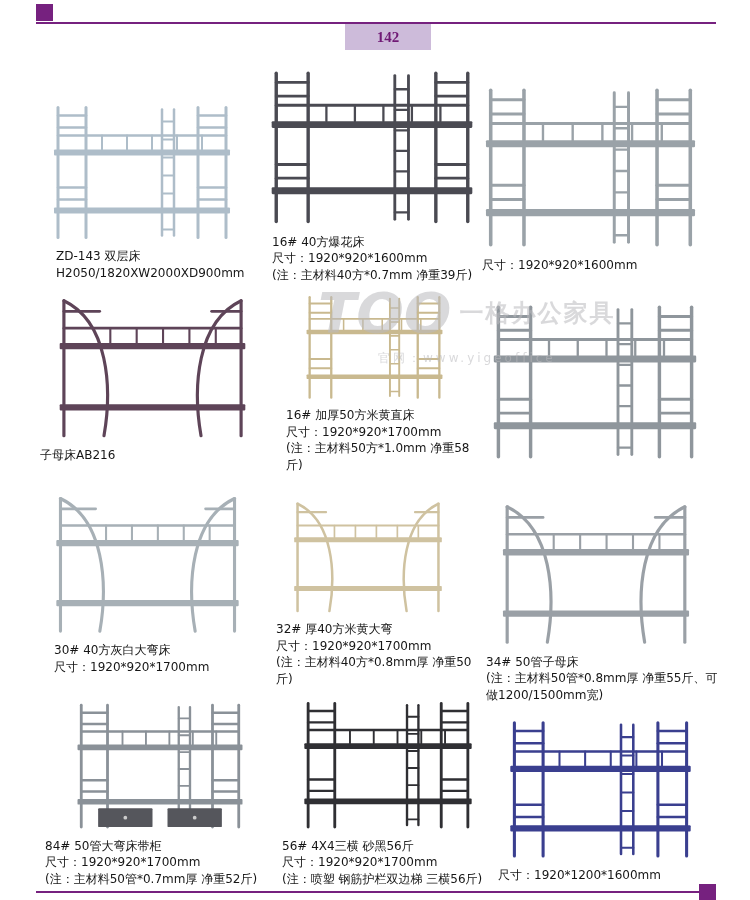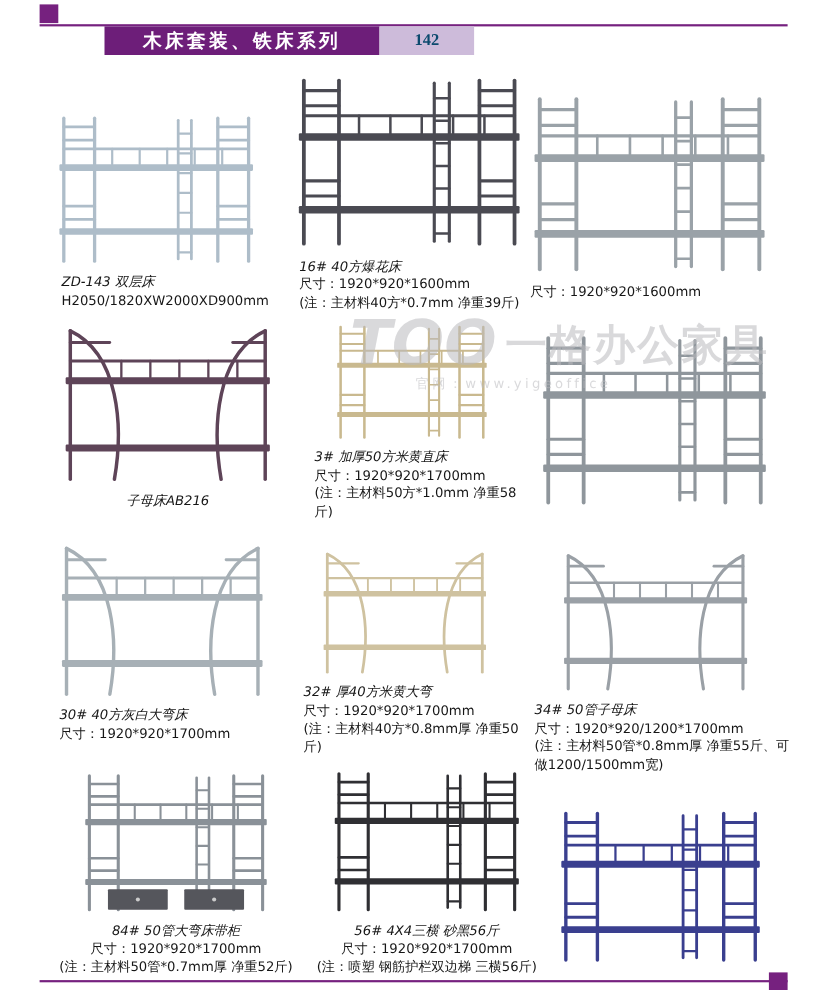--- a/index.html
+++ b/index.html
@@ -11,46 +11,43 @@
   #sq-bottom{left:699px;top:884px;}
   .rule{position:absolute;left:36px;width:680px;height:2px;background:#76217f;}
   #rule-top{top:22px;}
   #rule-bottom{top:891px;}
   
   #header-band{position:absolute;left:95px;top:24px;width:250px;height:26px;background:#6d1e79;
                display:flex;align-items:center;justify-content:center;}
   #header-band .t{color:#ffffff;font-weight:bold;font-size:17px;letter-spacing:3px;}
   #pagenum-band{position:absolute;left:345px;top:24px;width:86px;height:26px;background:#cdbbda;
                 display:flex;align-items:center;justify-content:center;}
-  #pagenum-band .n{color:#0c4a6e;font-weight:bold;font-size:15px;font-family:"Liberation Serif","DejaVu Serif",serif;}
+  #pagenum-band .n{color:#701a75;font-weight:bold;font-size:15px;font-family:"Liberation Serif","DejaVu Serif",serif;}
   
   #watermark{position:absolute;left:318px;top:288px;width:410px;pointer-events:none;z-index:6;
              color:rgba(185,185,190,0.55);}
   #watermark .logo{font-size:56px;font-weight:bold;font-style:italic;line-height:0.9;display:inline-block;vertical-align:middle;text-align:right;}
-  #watermark .brand{font-size:38px;font-weight:bold;display:inline-block;vertical-align:middle;margin-left:8px;letter-spacing:2px;}
-  #watermark .site{font-size:12px;letter-spacing:3px;margin-top:2px;margin-left:60px;}
+  #watermark .brand{font-size:24px;font-weight:bold;display:inline-block;vertical-align:middle;margin-left:8px;letter-spacing:2px;}
+  #watermark .site{font-size:12px;letter-spacing:3px;margin-top:12px;margin-left:60px;}
   
   .cell{position:absolute;display:flex;flex-direction:column;z-index:1;margin:0;}
   .bed{flex:1 1 auto;width:100%;min-height:0;}
   .caption{font-size:12px;line-height:1.4;margin-top:3px;}
   .caption.left{text-align:left;padding-left:14px;}
-  .caption.center{text-align:center;}
-  .pname{font-size:12px;font-style:italic;}
+  .caption.center{text-align:left;}
+  .pname{font-size:12px;}
 </style>
 </head>
 <body>
 
 <div id="page">
 
   <div id="sq-top" class="corner-sq"></div>
   <div id="rule-top" class="rule"></div>
 
-  <div id="header-band">
-    <span class="t">木床套装、铁床系列</span>
-  </div>
   <div id="pagenum-band">
     <span class="n">142</span>
   </div>
 
   <div id="watermark">
     <span class="logo">TOO</span><span class="brand">一格办公家具</span>
     <div class="site">官网：www.yigeoffice</div>
   </div>
 
   <figure class="cell" style="left:42px;top:56px;width:200px;height:226px">
@@ -219,21 +216,21 @@
         <line x1="16" y1="40" x2="184" y2="40" stroke="#c9b98f" stroke-width="2.5" stroke-linecap="round"></line>
         <line x1="60" y1="40" x2="60" y2="54" stroke="#c9b98f" stroke-width="2" stroke-linecap="round"></line>
         <line x1="85" y1="40" x2="85" y2="54" stroke="#c9b98f" stroke-width="2" stroke-linecap="round"></line>
         <line x1="110" y1="40" x2="110" y2="54" stroke="#c9b98f" stroke-width="2" stroke-linecap="round"></line>
         <line x1="135" y1="40" x2="135" y2="54" stroke="#c9b98f" stroke-width="2" stroke-linecap="round"></line>
         <line x1="160" y1="40" x2="160" y2="54" stroke="#c9b98f" stroke-width="2" stroke-linecap="round"></line>
         <rect x="12" y="54" width="176" height="6" fill="#c9b98f" rx="1"></rect>
         <rect x="12" y="112" width="176" height="6" fill="#c9b98f" rx="1"></rect>
       </svg>
     <figcaption class="caption left">
-      <div class="pname">3# 加厚50方米黄直床</div>
+      <div class="pname">16# 加厚50方米黄直床</div>
       <div class="pline">尺寸：1920*920*1700mm</div>
       <div class="pline">(注：主材料50方*1.0mm 净重58斤)</div>
     </figcaption>
   </figure>
 
   <figure class="cell" style="left:480px;top:286px;width:230px;height:180px">
     <svg class="bed" viewBox="0 0 200 150" preserveAspectRatio="xMidYMax meet">
         <line x1="16" y1="12" x2="16" y2="142" stroke="#8f969c" stroke-width="3" stroke-linecap="round"></line>
         <line x1="44" y1="12" x2="44" y2="142" stroke="#8f969c" stroke-width="3" stroke-linecap="round"></line>
         <line x1="156" y1="12" x2="156" y2="142" stroke="#8f969c" stroke-width="3" stroke-linecap="round"></line>
@@ -325,21 +322,20 @@
         <line x1="60" y1="40" x2="60" y2="54" stroke="#9aa0a6" stroke-width="2" stroke-linecap="round"></line>
         <line x1="85" y1="40" x2="85" y2="54" stroke="#9aa0a6" stroke-width="2" stroke-linecap="round"></line>
         <line x1="110" y1="40" x2="110" y2="54" stroke="#9aa0a6" stroke-width="2" stroke-linecap="round"></line>
         <line x1="135" y1="40" x2="135" y2="54" stroke="#9aa0a6" stroke-width="2" stroke-linecap="round"></line>
         <line x1="160" y1="40" x2="160" y2="54" stroke="#9aa0a6" stroke-width="2" stroke-linecap="round"></line>
         <rect x="12" y="54" width="176" height="6" fill="#9aa0a6" rx="1"></rect>
         <rect x="12" y="112" width="176" height="6" fill="#9aa0a6" rx="1"></rect>
       </svg>
     <figcaption class="caption left">
       <div class="pname">34# 50管子母床</div>
-      <div class="pline">尺寸：1920*920/1200*1700mm</div>
       <div class="pline">(注：主材料50管*0.8mm厚 净重55斤、可做1200/1500mm宽)</div>
     </figcaption>
   </figure>
 
   <figure class="cell" style="left:45px;top:694px;width:230px;height:194px">
     <svg class="bed" viewBox="0 0 200 150" preserveAspectRatio="xMidYMax meet">
         <line x1="16" y1="12" x2="16" y2="142" stroke="#8a9198" stroke-width="3" stroke-linecap="round"></line>
         <line x1="44" y1="12" x2="44" y2="142" stroke="#8a9198" stroke-width="3" stroke-linecap="round"></line>
         <line x1="156" y1="12" x2="156" y2="142" stroke="#8a9198" stroke-width="3" stroke-linecap="round"></line>
         <line x1="184" y1="12" x2="184" y2="142" stroke="#8a9198" stroke-width="3" stroke-linecap="round"></line>
@@ -445,20 +441,21 @@
         <line x1="16" y1="40" x2="184" y2="40" stroke="#3a3f8f" stroke-width="2.5" stroke-linecap="round"></line>
         <line x1="60" y1="40" x2="60" y2="54" stroke="#3a3f8f" stroke-width="2" stroke-linecap="round"></line>
         <line x1="85" y1="40" x2="85" y2="54" stroke="#3a3f8f" stroke-width="2" stroke-linecap="round"></line>
         <line x1="110" y1="40" x2="110" y2="54" stroke="#3a3f8f" stroke-width="2" stroke-linecap="round"></line>
         <line x1="135" y1="40" x2="135" y2="54" stroke="#3a3f8f" stroke-width="2" stroke-linecap="round"></line>
         <line x1="160" y1="40" x2="160" y2="54" stroke="#3a3f8f" stroke-width="2" stroke-linecap="round"></line>
         <rect x="12" y="54" width="176" height="6" fill="#3a3f8f" rx="1"></rect>
         <rect x="12" y="112" width="176" height="6" fill="#3a3f8f" rx="1"></rect>
       </svg>
     <figcaption class="caption center">
+      <div class="pline">尺寸：1920*1200*1600mm</div>
       <div class="pline"></div>
     </figcaption>
   </figure>
 
   <div id="rule-bottom" class="rule"></div>
   <div id="sq-bottom" class="corner-sq"></div>
 
 </div>
 
 </body></html>

